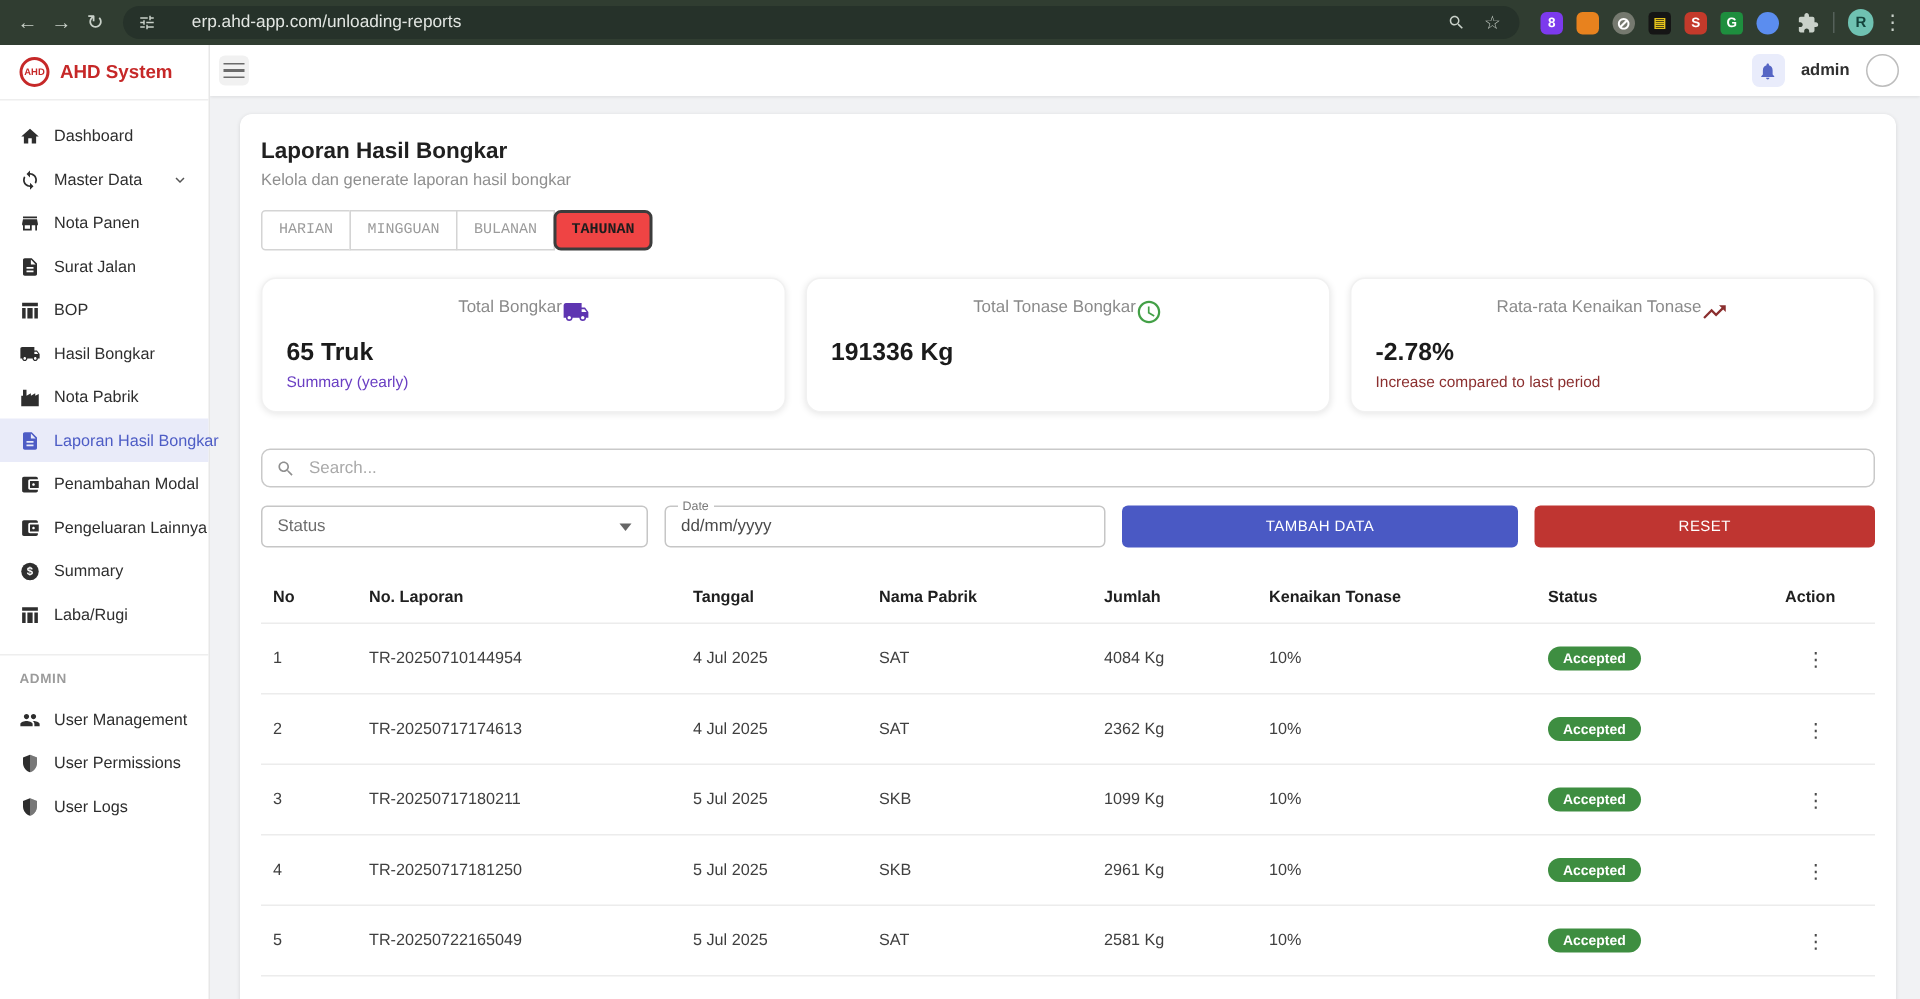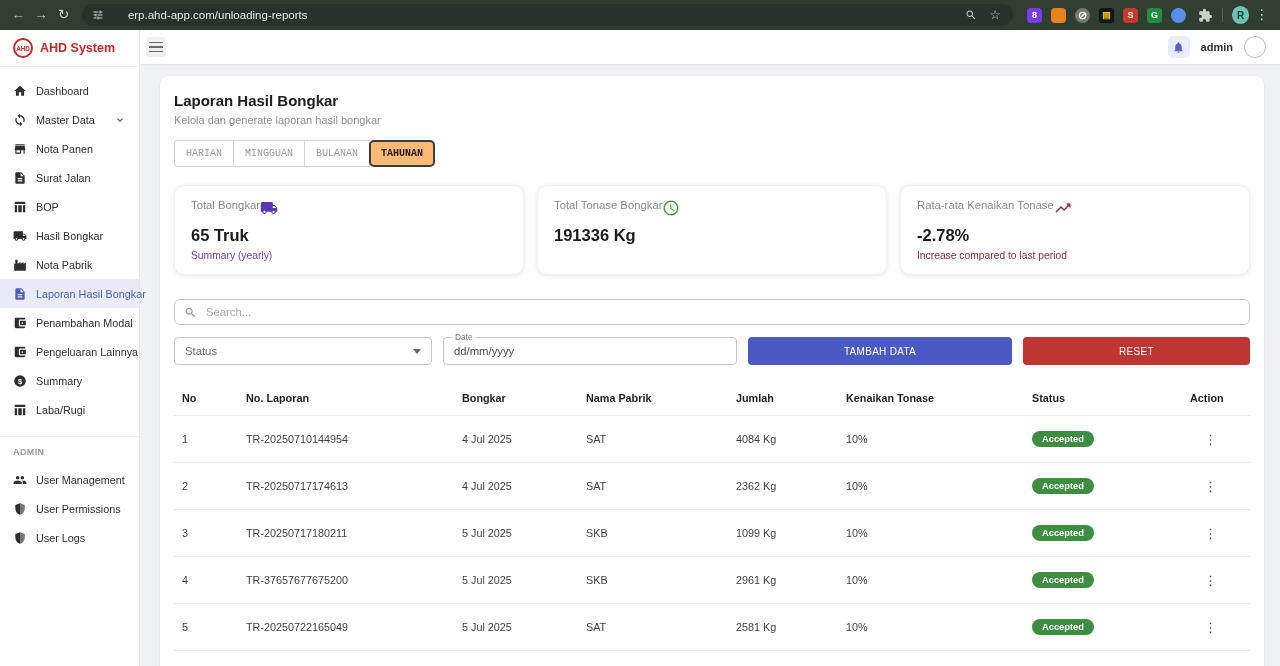--- a/index.html
+++ b/index.html
@@ -68,25 +68,25 @@
   .card{margin:12px 16px 0 20px;background:#fff;border-radius:8px;box-shadow:0 1px 3px rgba(0,0,0,.12);
         padding:16px 14px 30px;min-height:640px;}
   .page-title{font-size:15px;font-weight:bold;color:#202020;margin:0;}
   .page-sub{font-size:11px;color:#8f8f8f;margin:5px 0 14px;}
   .tabs{display:inline-flex;align-items:center;}
   .tab{padding:7px 11px;font-size:10px;color:#9b9b9b;border:1px solid #d4d4d4;background:#fff;
        margin-left:-1px;cursor:pointer;font-family:Liberation Mono, monospace;}
   .tab:first-child{margin-left:0;border-radius:3px 0 0 3px;}
   .tab:last-child{border-radius:0 3px 3px 0;}
   .tab.active{border:2px solid #3c3c3c;border-radius:5px;color:#1d1d1d;font-weight:bold;
-              background:#fdba74;position:relative;z-index:1;padding:6px 10px;}
+              background:#ef4444;position:relative;z-index:1;padding:6px 10px;}
   .stats{display:flex;gap:13px;margin:18px 0 24px;}
   .stat-card{flex:1;background:#fff;border:1px solid #f1f1f1;border-radius:10px;
              box-shadow:0 1px 5px rgba(0,0,0,.10);padding:13px 16px;}
-  .stat-head{display:flex;justify-content:flex-start;align-items:flex-start;}
+  .stat-head{display:flex;justify-content:center;align-items:flex-start;}
   .stat-label{font-size:11.3px;color:#8a8a8a;}
   .stat-ic{width:18px;height:18px;flex:0 0 auto;}
   .ic-purple{fill:#5e35b1;} .ic-green{fill:#43a047;} .ic-maroon{fill:#8b2f2f;}
   .stat-value{font-size:16.5px;font-weight:bold;color:#1b1b1b;margin-top:9px;}
   .stat-sub{font-size:10.3px;margin-top:5px;}
   .sub-purple{color:#6a3fc3;} .sub-green{color:#4caf50;} .sub-maroon{color:#8b2f2f;}
   .searchbar{border:1px solid #c9c9c9;border-radius:6px;height:26px;display:flex;align-items:center;
              gap:7px;padding:0 9px;}
   .searchbar svg{width:13px;height:13px;fill:#8f8f8f;flex:0 0 auto;}
   .searchbar input{border:none;outline:none;flex:1;font-size:11.3px;color:#333;
@@ -414,21 +414,21 @@
             <col style="width:150px">
           <col style="width:110px">
             <col style="width:186px">
             <col style="width:158px">
             <col style="width:68px">
         </colgroup>
         <thead>
           <tr>
             <th>No</th>
             <th>No. Laporan</th>
-            <th>Bongkar</th>
+            <th>Tanggal</th>
             <th>Nama Pabrik</th>
             <th>Jumlah</th>
             <th>Kenaikan Tonase</th>
             <th>Status</th>
             <th>Action</th>
           </tr>
         </thead>
         <tbody>
 
             <tr>
@@ -459,21 +459,21 @@
               <td>5 Jul 2025</td>
               <td>SKB</td>
               <td>1099 Kg</td>
               <td>10%</td>
               <td><span class="badge">Accepted</span></td>
               <td><span class="kebab"></span></td>
             </tr>
 
             <tr>
               <td>4</td>
-              <td>TR-37657677675200</td>
+              <td>TR-20250717181250</td>
               <td>5 Jul 2025</td>
               <td>SKB</td>
               <td>2961 Kg</td>
               <td>10%</td>
               <td><span class="badge">Accepted</span></td>
               <td><span class="kebab"></span></td>
             </tr>
 
             <tr>
               <td>5</td>

